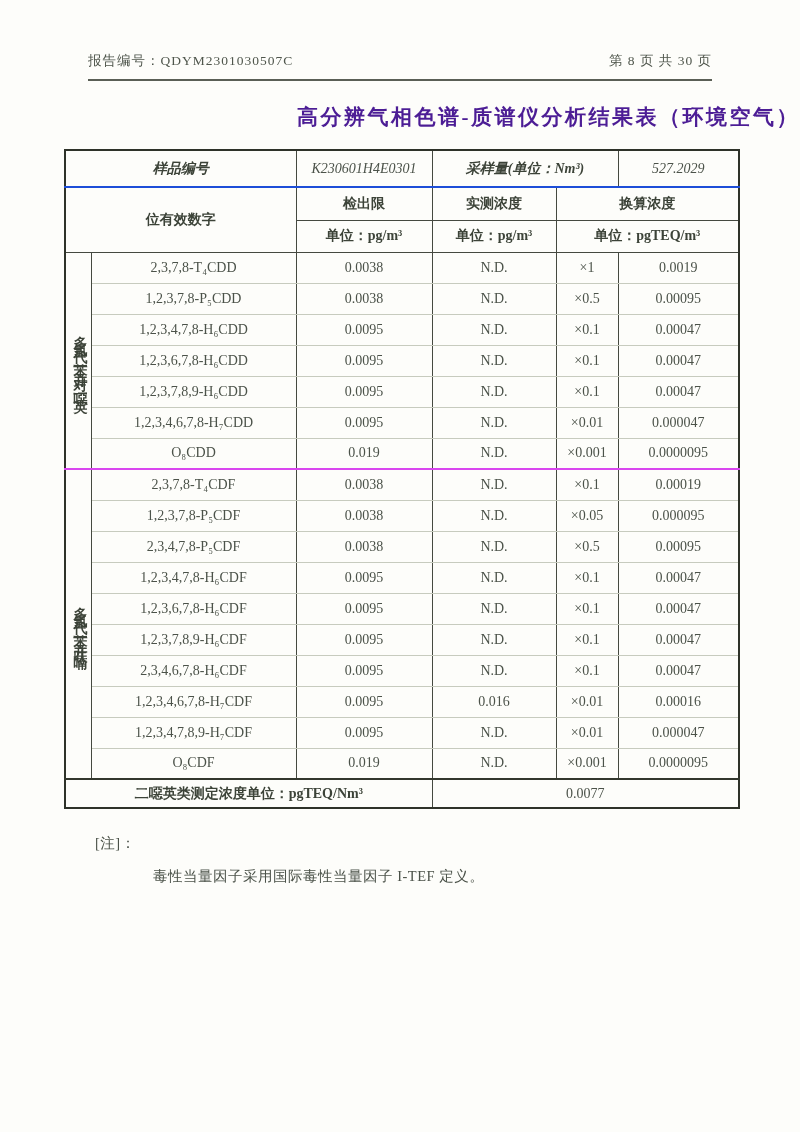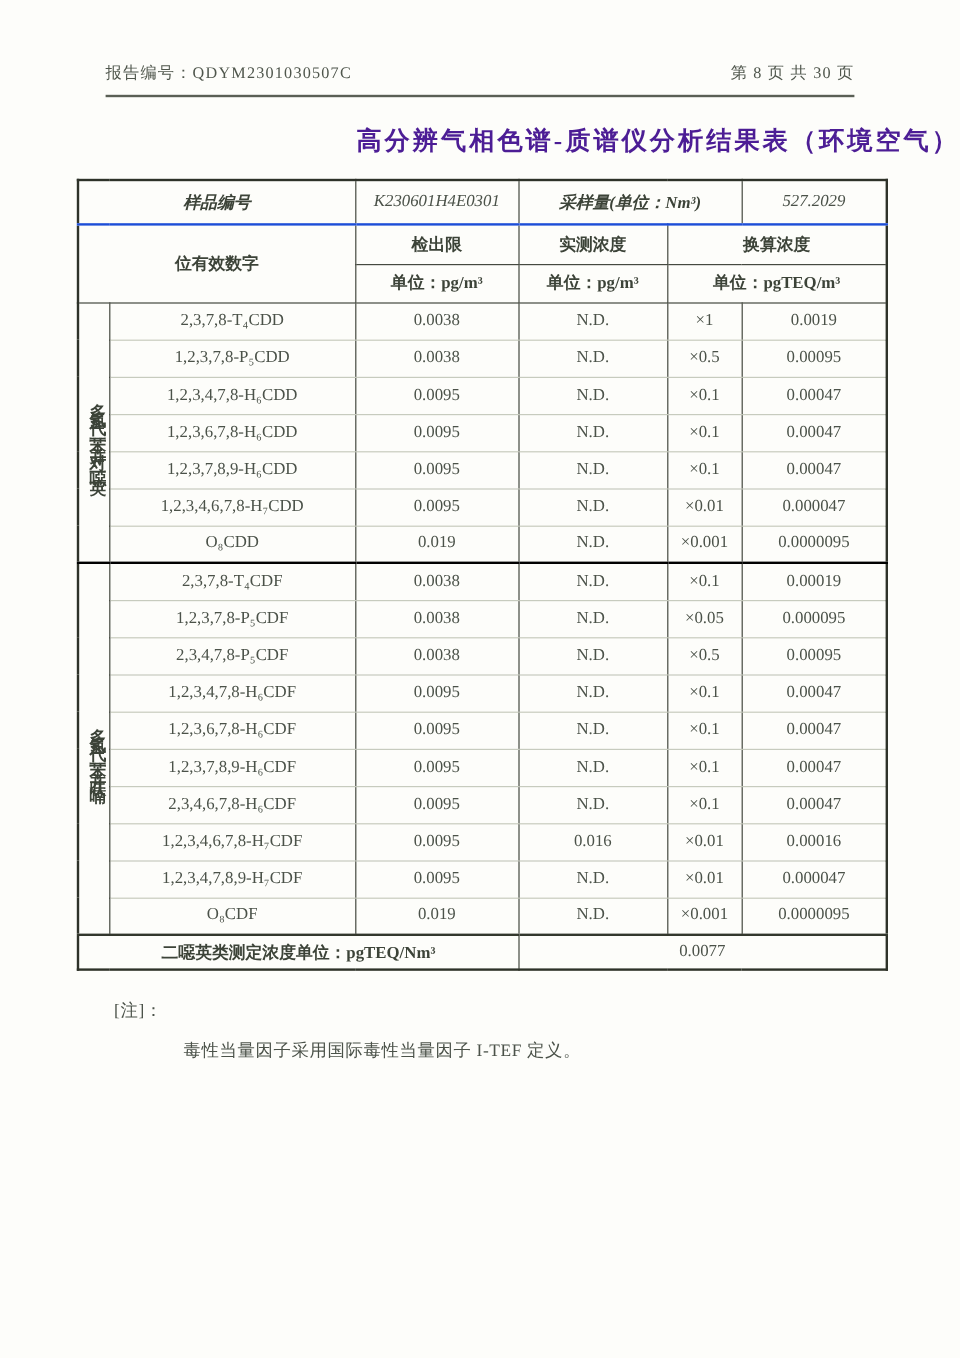--- a/index.html
+++ b/index.html
@@ -67,21 +67,21 @@
   tr.r-sample td { height: 37px; }
   tr.r-head td   { height: 33px; font-family: Liberation Mono, monospace; }
   tr.r-units td  { height: 32px; }
   tr.data-row td { height: 31px; }
   tr.r-footer td { height: 29px; }
 
   
   tr.data-row td { border-top-color: #c7cbbe; border-bottom-color: #c7cbbe; }
   tr.data-row td.group-cell { border-bottom-color: #454940; }
   
-  tr.sec-start td { border-top: 2px solid #000000; }
+  tr.sec-start td { border-top: 2px solid #d946ef; }
   tr.r-footer td  { border-top: 2px solid #33372d; }
   tr.r-sample td  { border-bottom: 2px solid #1d4ed8; font-style: italic; }
 
   .vtext {
     writing-mode: vertical-rl;
     text-orientation: upright;
     letter-spacing: 7px;
     font-weight: bold;
     color: #3c4338;
     margin: 0 auto;

